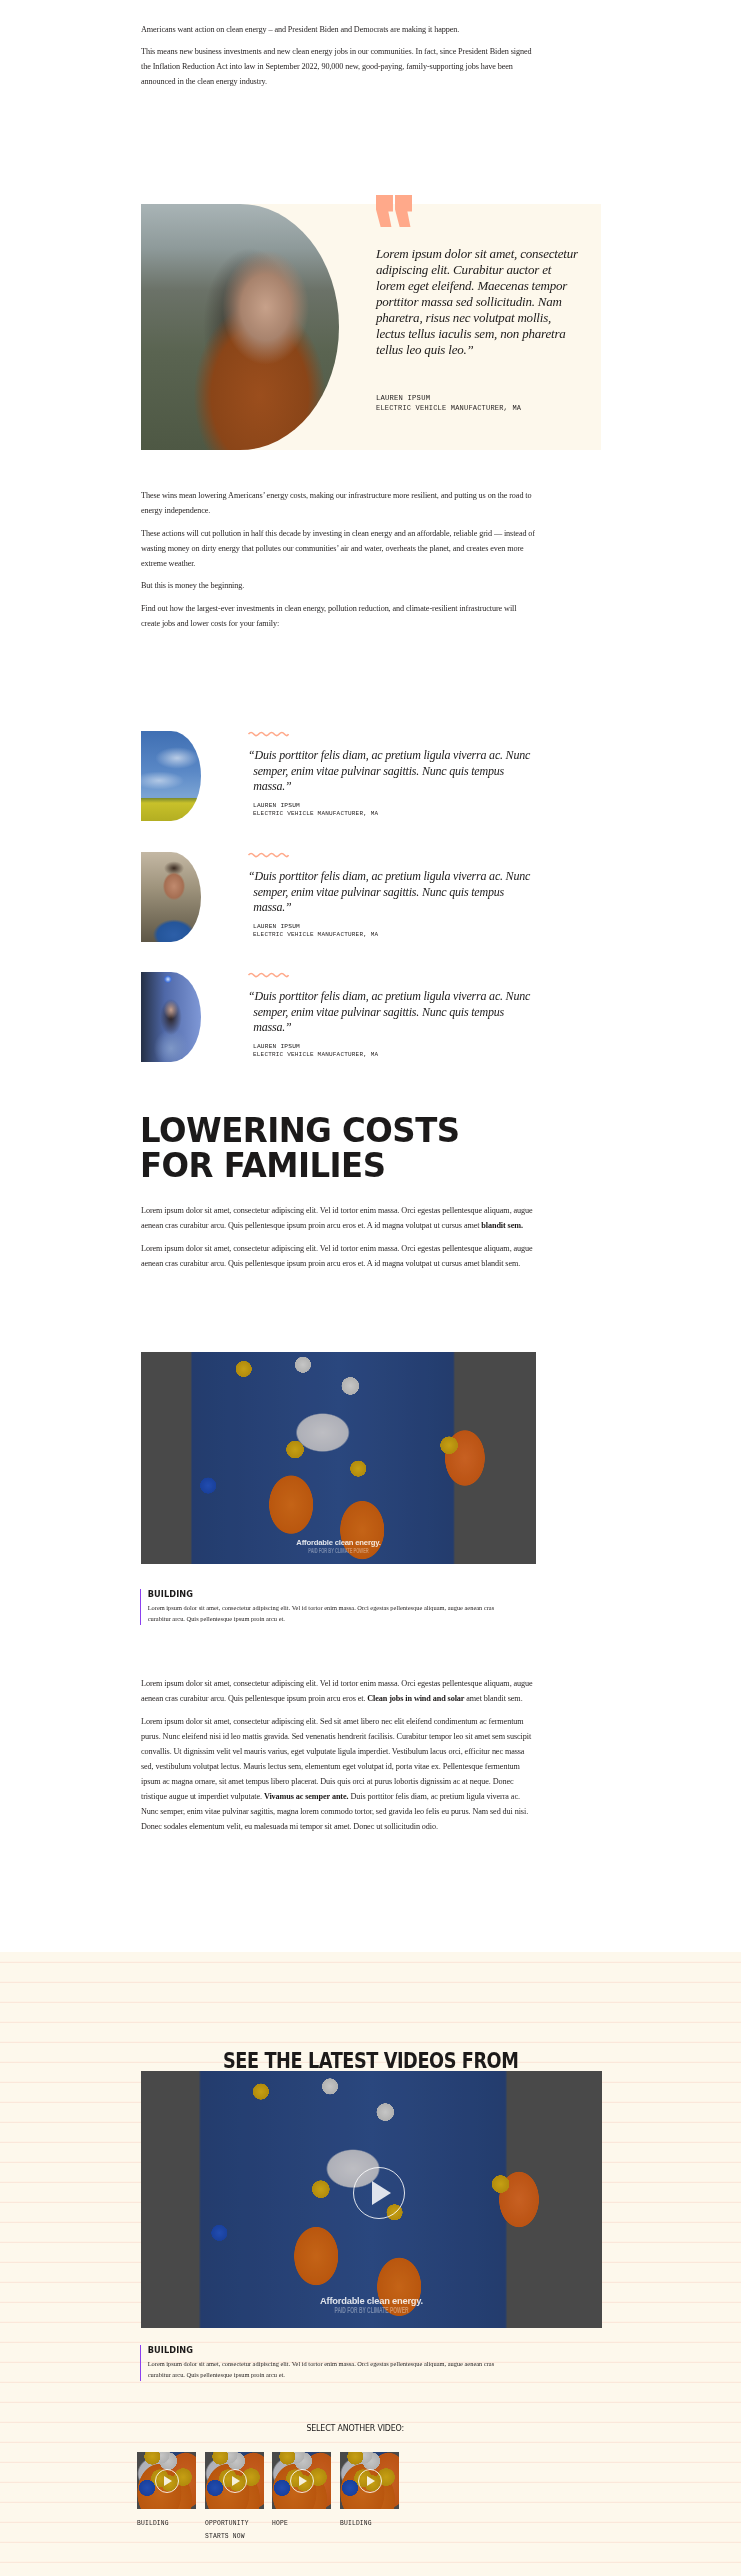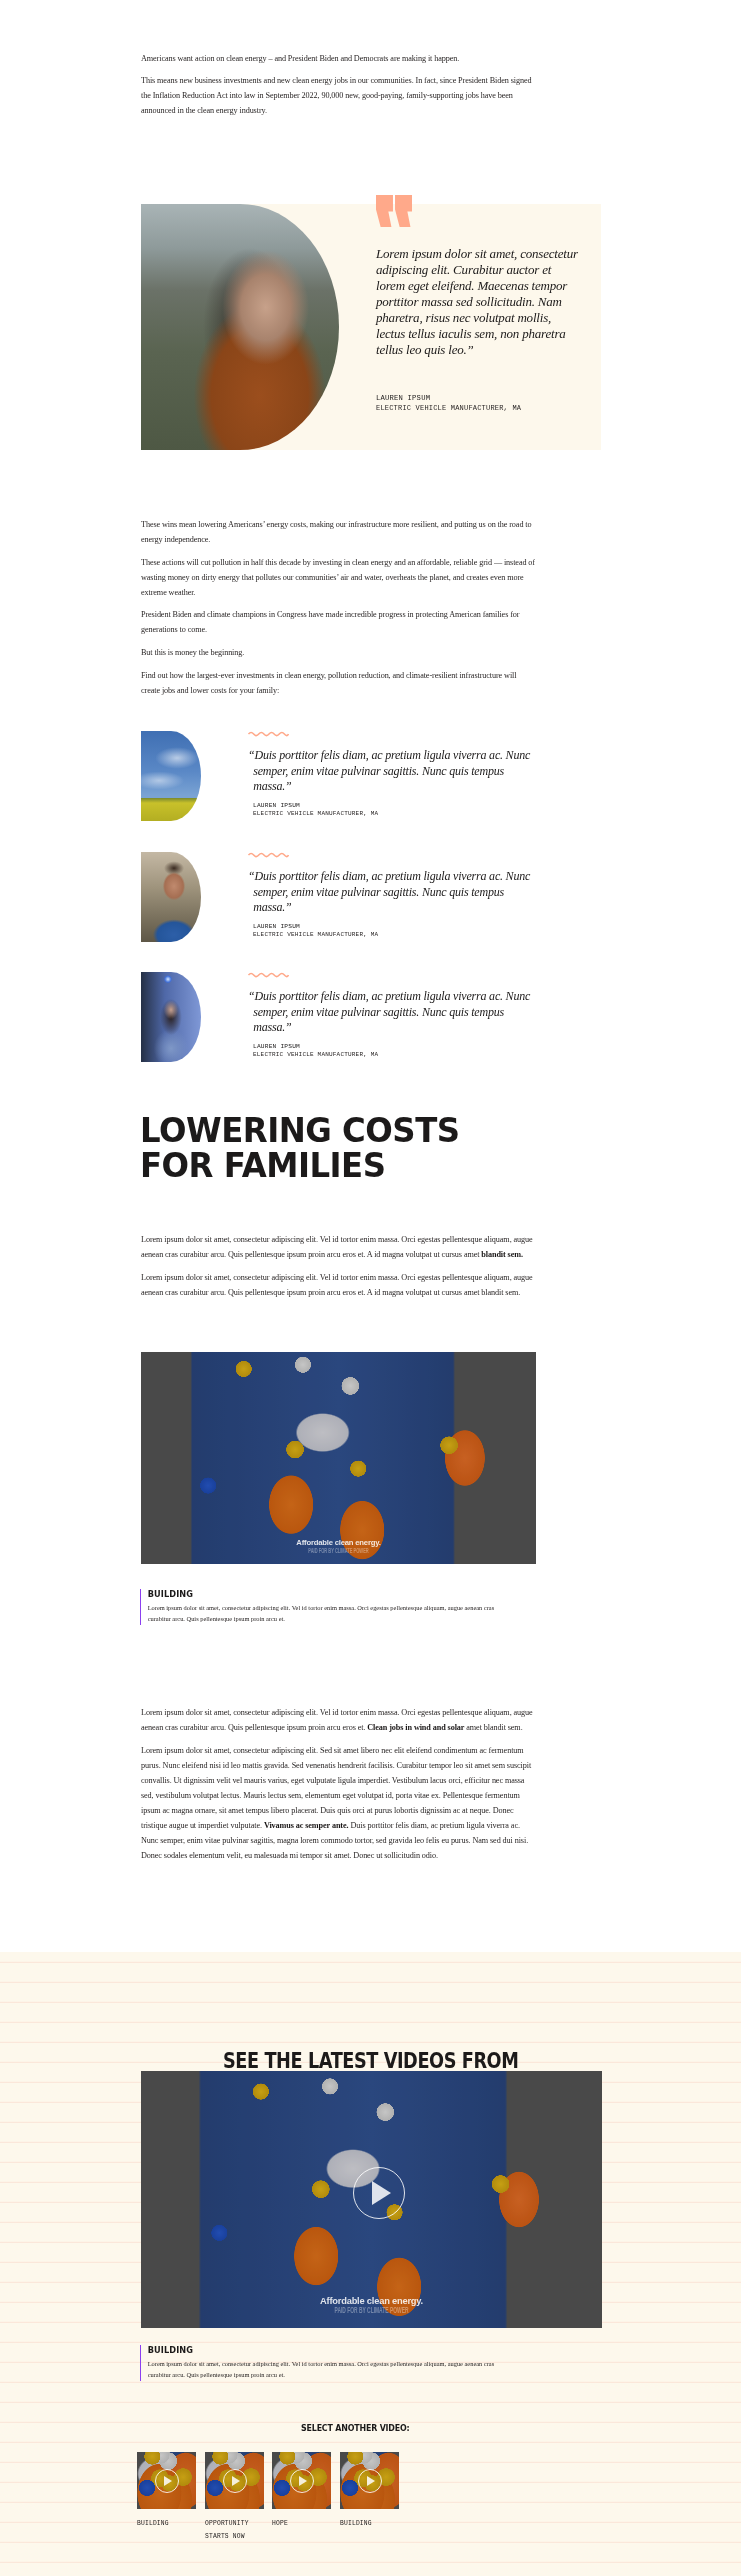--- a/index.html
+++ b/index.html
@@ -1,18 +1,18 @@
 <!DOCTYPE html>
 <html style="font-size:8.2px"><head>
 <meta charset="utf-8">
 <style>
   * { box-sizing: border-box; margin: 0; padding: 0; }
   html, body { width: 742px; background: #ffffff; }
   body { position: relative; height: 2587px; color: #1c1a1a; font-family: "Liberation Serif", "DejaVu Serif", serif; overflow: hidden; }
-  .col { position: absolute; left: 141px; width: 394px; margin-top: 29px; }
+  .col { position: absolute; left: 141px; width: 394px; }
   .p { font-size: 8.2px; line-height: 15px; color: #2a2626; letter-spacing: -0.1px; }
   .p + .p { margin-top: 7.7px; }
   .p b { font-weight: 700; color: #1a1717; }
 
   
   .quote-block { position: absolute; left: 141px; top: 204px; width: 460px; height: 246px; background: #fdf8ec; }
   .quote-photo { position: absolute; left: 0; top: 0; width: 198px; height: 246px; border-radius: 0 50% 50% 0 / 0 50% 50% 0; overflow: hidden;
     background:
       radial-gradient(ellipse 62px 82px at 63% 42%, #c7a18a 0%, #a8836d 40%, rgba(0,0,0,0) 70%),
       radial-gradient(ellipse 88px 124px at 60% 78%, #9b4e1d 0%, #8a4518 55%, rgba(0,0,0,0) 75%),
@@ -83,21 +83,21 @@
 
   
   .grid-section { position: absolute; left: 0; top: 1952px; width: 742px; height: 635px; background-color: #fdf8ec;
     background-image:
       linear-gradient(to right, #fbe3d6 0, #fbe3d6 0.5px, transparent 0.5px),
       linear-gradient(to bottom, #fbe3d6 0, #fbe3d6 0.8px, transparent 0.8px);
     background-size: 20px 20px, 20px 20px;
     background-position: 19px 0, 0 9.8px; }
   .section-heading { position: absolute; left: 0; top: 2002px; width: 742px; text-align: center; font-family: "DejaVu Sans", sans-serif; font-weight: 900; font-size: 20.6px; line-height: 23px; letter-spacing: -0.5px; color: #1c1a1a; text-transform: uppercase; margin-top: 48px; }
   .section-heading span { display: inline-block; transform: scaleX(0.86); }
-  .select-label { position: absolute; left: 0; top: 2423px; width: 710px; text-align: center; font-family: "DejaVu Sans", sans-serif; font-weight: 700; font-size: 8.8px; letter-spacing: -0.2px; color: #1c1a1a; text-transform: uppercase; }
+  .select-label { position: absolute; left: 0; top: 2423px; width: 710px; text-align: center; font-family: "DejaVu Sans", sans-serif; font-weight: 400; font-size: 8.8px; letter-spacing: -0.2px; color: #1c1a1a; text-transform: uppercase; }
   .select-label span { display: inline-block; transform: scaleX(0.9); }
 
   .thumb { position: absolute; top: 2452px; width: 59px; }
   .thumb .video-frame { position: relative; width: 59px; height: 57px; }
   .thumb-label { font-family: "Liberation Mono", "DejaVu Sans Mono", monospace; font-size: 7.2px; line-height: 12.4px; letter-spacing: 0.2px; color: #1c1a1a; text-transform: uppercase; margin-top: 8.2px; transform: scaleX(0.88); transform-origin: left; width: 67px; }
 </style>
 </head>
 <body>
 
 <section class="col" style="top:21.6px;">
@@ -114,21 +114,20 @@
 </svg>
 <blockquote class="quote-text">Lorem ipsum dolor sit amet, consectetur adipiscing elit. Curabitur auctor et lorem eget eleifend. Maecenas tempor porttitor massa sed sollicitudin. Nam pharetra, risus nec volutpat mollis, lectus tellus iaculis sem, non pharetra tellus leo quis leo.”</blockquote>
 <div class="hero-attr">
   <div class="attr-name">LAUREN IPSUM</div>
   <div class="attr-role">ELECTRIC VEHICLE MANUFACTURER, MA</div>
 </div>
 
 <section class="col" style="top:488px;">
   <p class="p">These wins mean lowering Americans’ energy costs, making our infrastructure more resilient, and putting us on the road to energy independence.</p>
   <p class="p">These actions will cut pollution in half this decade by investing in clean energy and an affordable, reliable grid — instead of wasting money on dirty energy that pollutes our communities’ air and water, overheats the planet, and creates even more extreme weather.</p>
-  <p class="p">President Biden and climate champions in Congress have made incredible progress in protecting American families for generations to come.</p>
   <p class="p">But this is money the beginning.</p>
   <p class="p">Find out how the largest-ever investments in clean energy, pollution reduction, and climate-resilient infrastructure will create jobs and lower costs for your family:</p>
 </section>
 
 <div class="testi" style="top:721px;">
   <div class="testi-photo photo-wind"></div>
   <svg class="wave" viewBox="0 0 80 12">
       <path d="M1 6 Q 6 0 11 6 T 21 6 T 31 6 T 41 6 T 51 6 T 61 6 T 71 6 T 79 6" stroke="#ffa98a" stroke-width="3" fill="none"></path>
     </svg>
   <blockquote class="testi-quote">“Duis porttitor felis diam, ac pretium ligula viverra ac. Nunc semper, enim vitae pulvinar sagittis. Nunc quis tempus massa.”</blockquote>

